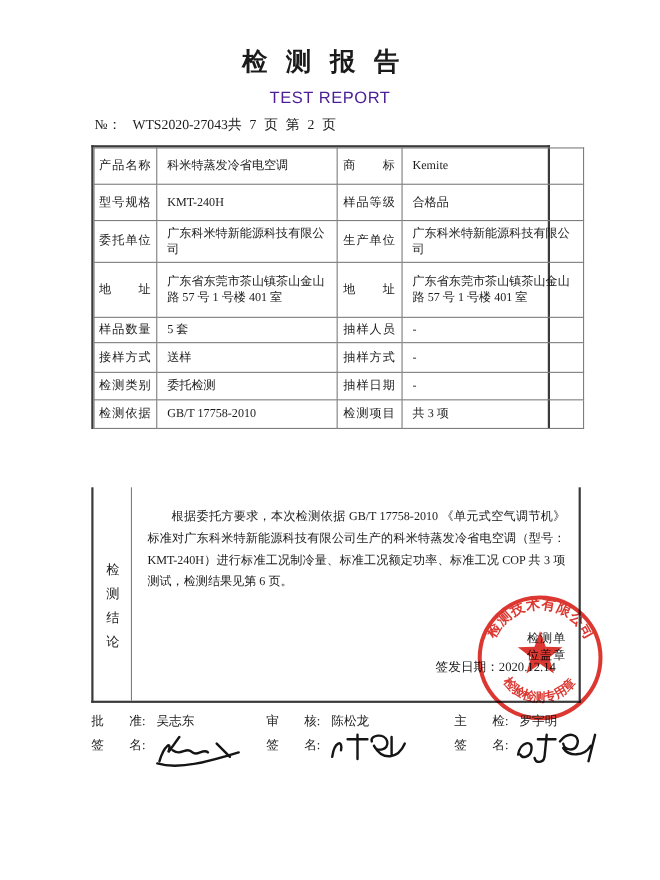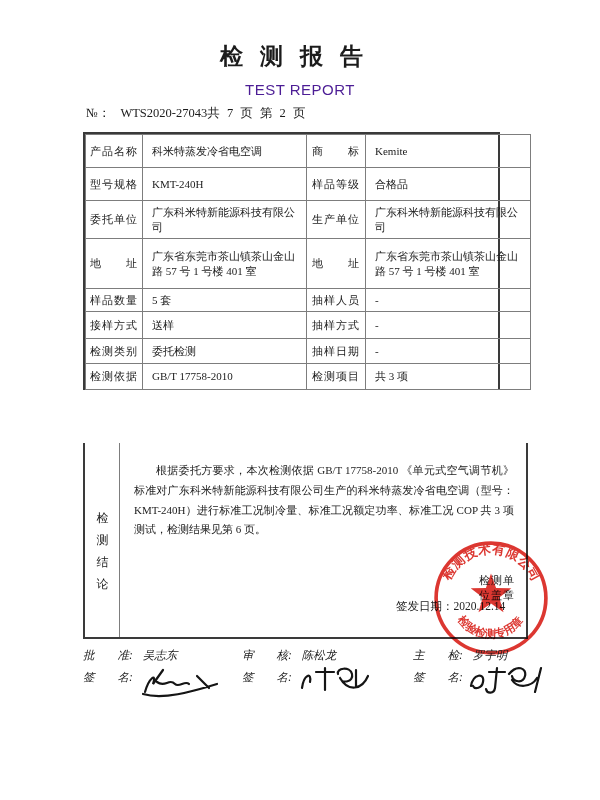--- a/index.html
+++ b/index.html
@@ -28,21 +28,21 @@
   .concl-text{font-size:11px;line-height:1.8;text-indent:2em;text-align:justify;}
   .stamp-caption{position:absolute;left:311px;top:130px;font-size:11px;letter-spacing:1px;color:#222;margin-left:48px;}
   .issue-date{position:absolute;left:276px;top:156px;font-size:11.5px;color:#222;}
   .stamp{position:absolute;left:310px;top:94px;width:122px;height:122px;opacity:.92;mix-blend-mode:multiply;pointer-events:none;}
 
   .sigs{position:absolute;left:83px;top:648px;width:460px;font-size:11.5px;}
   .sig-col{position:absolute;top:0;width:158px;}
   .sig-col.c1{left:0;}
   .sig-col.c2{left:159px;}
   .sig-col.c3{left:299px;margin-left:31px;}
-  .sig-line{display:flex;align-items:baseline;height:20px;font-style:italic;}
+  .sig-line{display:flex;align-items:baseline;height:20px;}
   .sig-line .role{margin-right:10px;white-space:pre;}
   .sig-line.second{margin-top:2px;position:relative;height:34px;}
   .sig-scribble{position:absolute;left:52px;top:-8px;}
 </style>
 </head>
 <body>
 
 <div class="page">
 
   <div class="title">检测报告</div>

